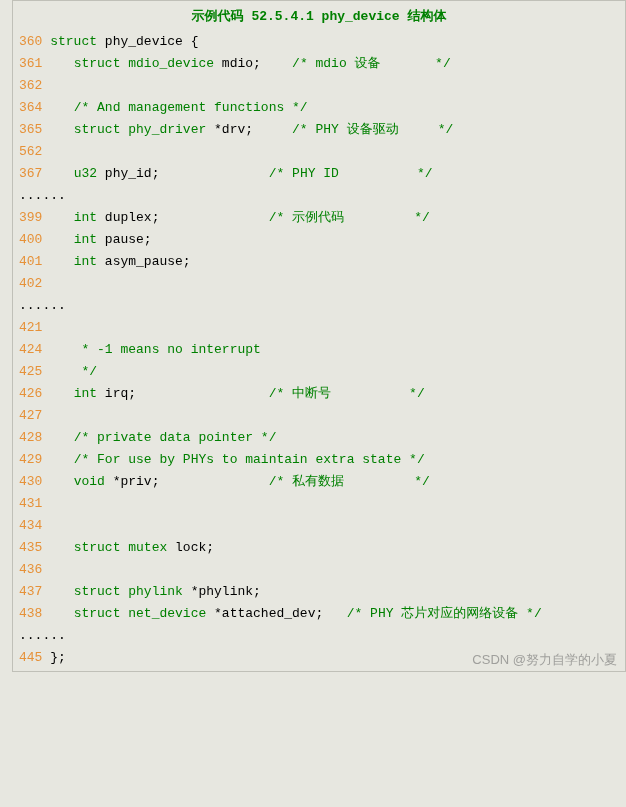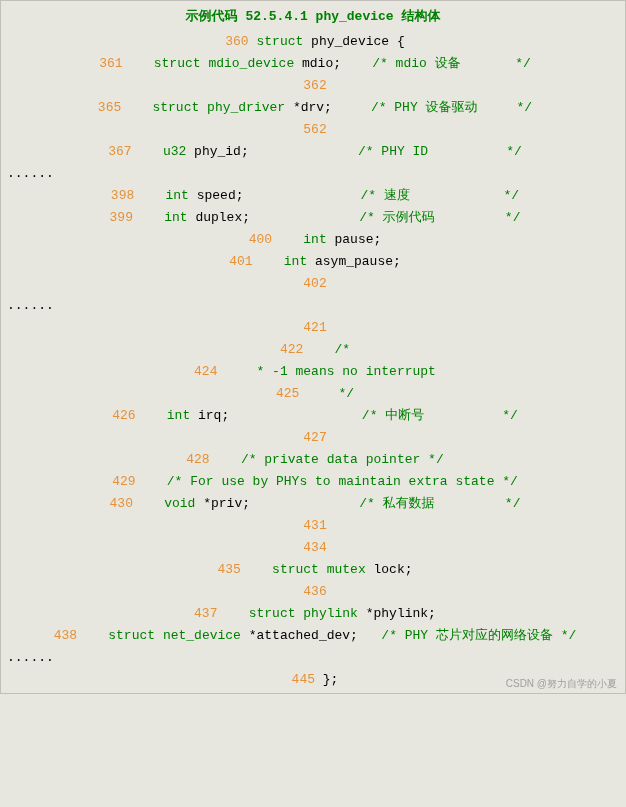--- a/index.html
+++ b/index.html
@@ -9,87 +9,86 @@
     font-family: "Courier New", Consolas, monospace;
     font-size: 13px;
     width: 626px;
   }
   .container {
     background: #e7e7e0;
     border: 1px solid #c0c0b8;
     padding: 4px 2px 2px 2px;
     position: relative;
     box-sizing: border-box;
+    margin-left: 12px;
   }
   .title {
     text-align: center;
     color: #008000;
     font-weight: bold;
     font-family: "Courier New", monospace;
     padding: 2px 0 6px 0;
   }
   .line {
     white-space: pre;
     line-height: 22px;
     padding-left: 4px;
-    text-align: center;
   }
   .ln { color: #e69138; }
   .kw { color: #008000; }
   .ty { color: #008000; }
   .id { color: #000000; }
   .cm { color: #008000; }
   .pn { color: #000000; }
   .dots { color: #000000; padding-left:4px; line-height:22px;}
   .watermark {
     position: absolute;
     right: 8px;
     bottom: 2px;
     color: rgba(100,100,100,0.55);
     font-family: Arial, sans-serif;
-    font-size: 10px;
+    font-size: 13px;
   }
 </style>
 </head>
 <body>
 
 <div class="container">
   <div class="title">示例代码 52.5.4.1 phy_device 结构体</div>
 
   <div class="line"><span class="ln">360</span> <span class="kw">struct</span> <span class="id">phy_device</span><span class="pn"> {</span></div>
 
   <div class="line"><span class="ln">361</span>    <span class="kw">struct </span><span class="ty">mdio_device</span><span class="id"> mdio;</span><span class="cm">    /* mdio 设备       */</span></div>
 
   <div class="line"><span class="ln">362</span></div>
 
 
+  <div class="line"><span class="ln">364</span>    <span class="cm">/* And management functions */</span></div>
 
   <div class="line"><span class="ln">365</span>    <span class="kw">struct </span><span class="ty">phy_driver</span><span class="id"> *drv;</span><span class="cm">     /* PHY 设备驱动     */</span></div>
 
   <div class="line"><span class="ln">562</span></div>
 
   <div class="line"><span class="ln">367</span>    <span class="ty">u32</span><span class="id"> phy_id;</span><span class="cm">              /* PHY ID          */</span></div>
 
   <div class="dots">......</div>
 
-  <div class="line"><span class="ln">398</span>    <span class="ty">int</span><span class="id"> speed;</span><span class="cm">               /* 速度            */</span></div>
 
   <div class="line"><span class="ln">399</span>    <span class="ty">int</span><span class="id"> duplex;</span><span class="cm">              /* 示例代码         */</span></div>
 
   <div class="line"><span class="ln">400</span>    <span class="ty">int</span><span class="id"> pause;</span></div>
 
   <div class="line"><span class="ln">401</span>    <span class="ty">int</span><span class="id"> asym_pause;</span></div>
 
   <div class="line"><span class="ln">402</span></div>
 
   <div class="dots">......</div>
 
   <div class="line"><span class="ln">421</span></div>
 
-  <div class="line"><span class="ln">422</span>    <span class="cm">/*</span></div>
 
 
   <div class="line"><span class="ln">424</span>    <span class="cm"> * -1 means no interrupt</span></div>
 
   <div class="line"><span class="ln">425</span>    <span class="cm"> */</span></div>
 
   <div class="line"><span class="ln">426</span>    <span class="ty">int</span><span class="id"> irq;</span><span class="cm">                 /* 中断号          */</span></div>
 
   <div class="line"><span class="ln">427</span></div>
 

